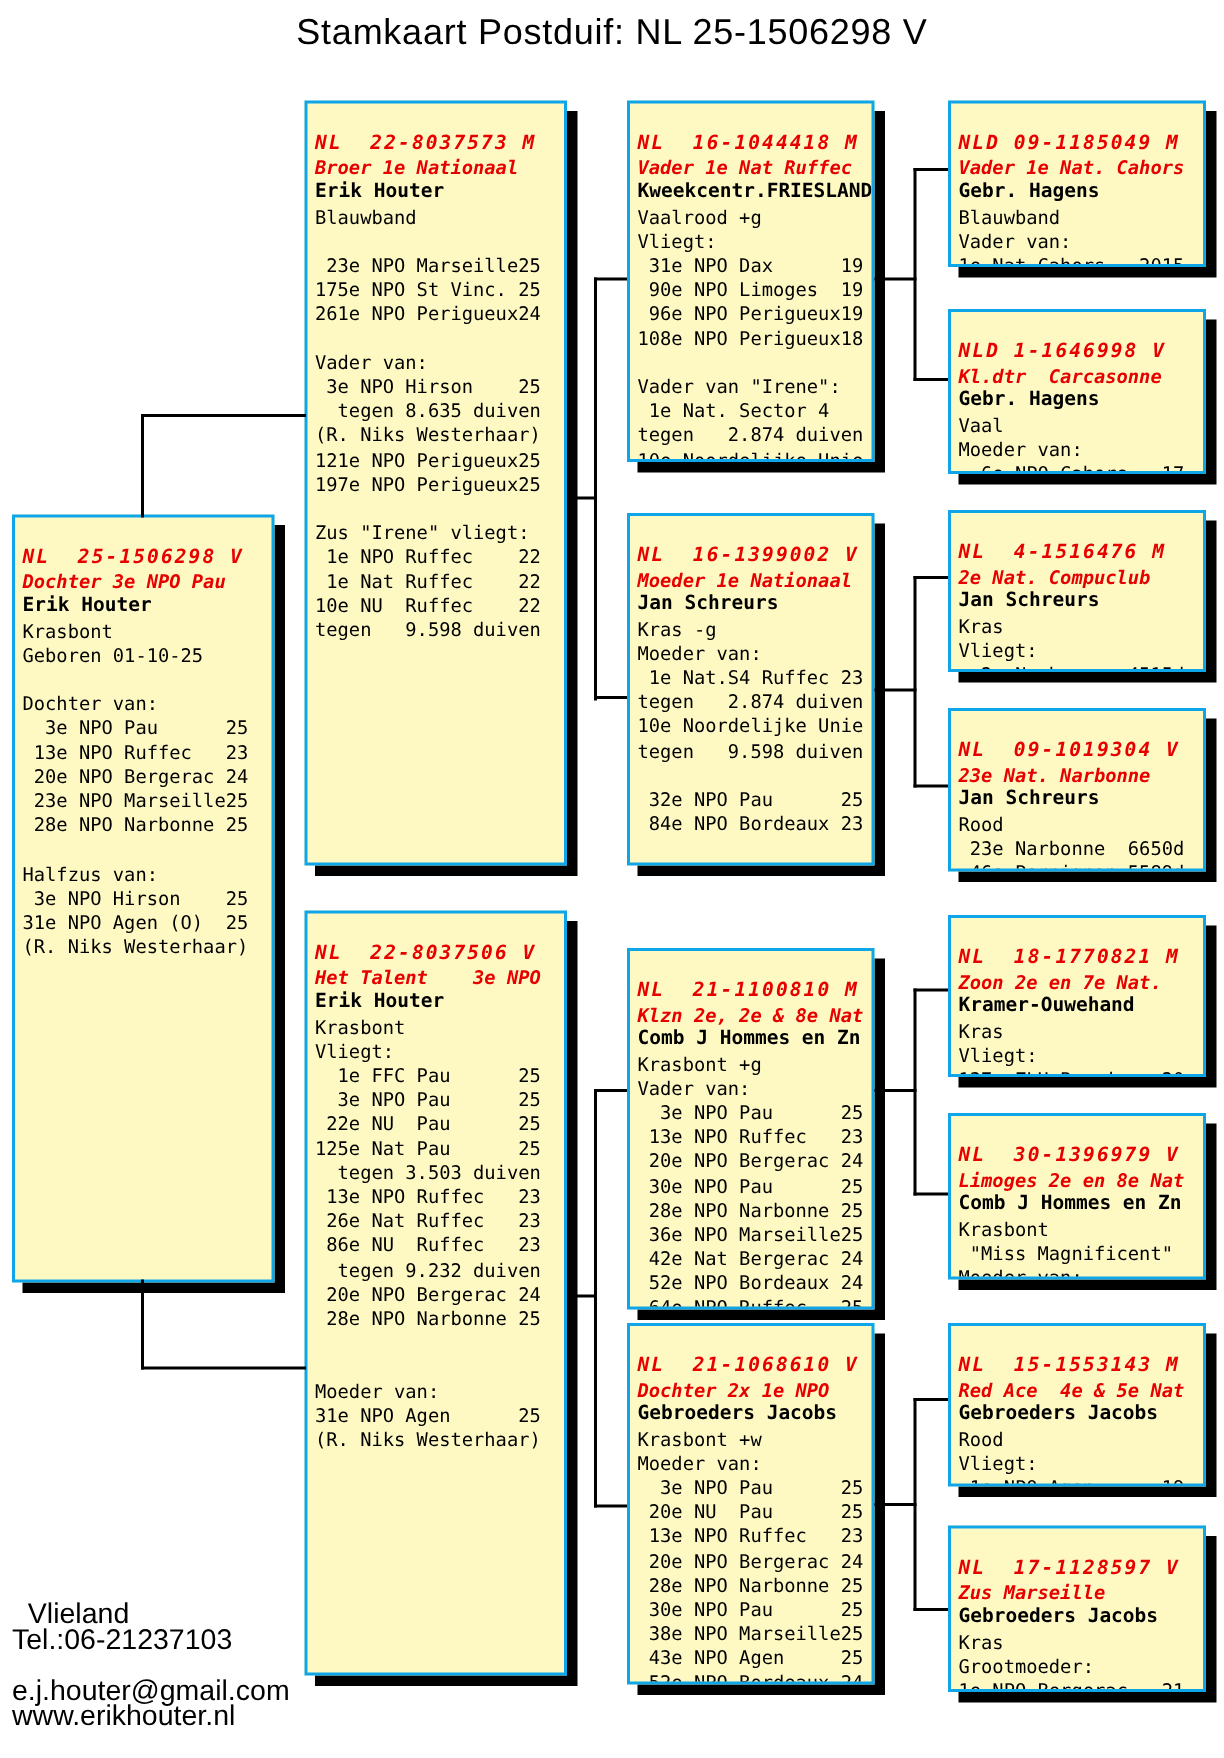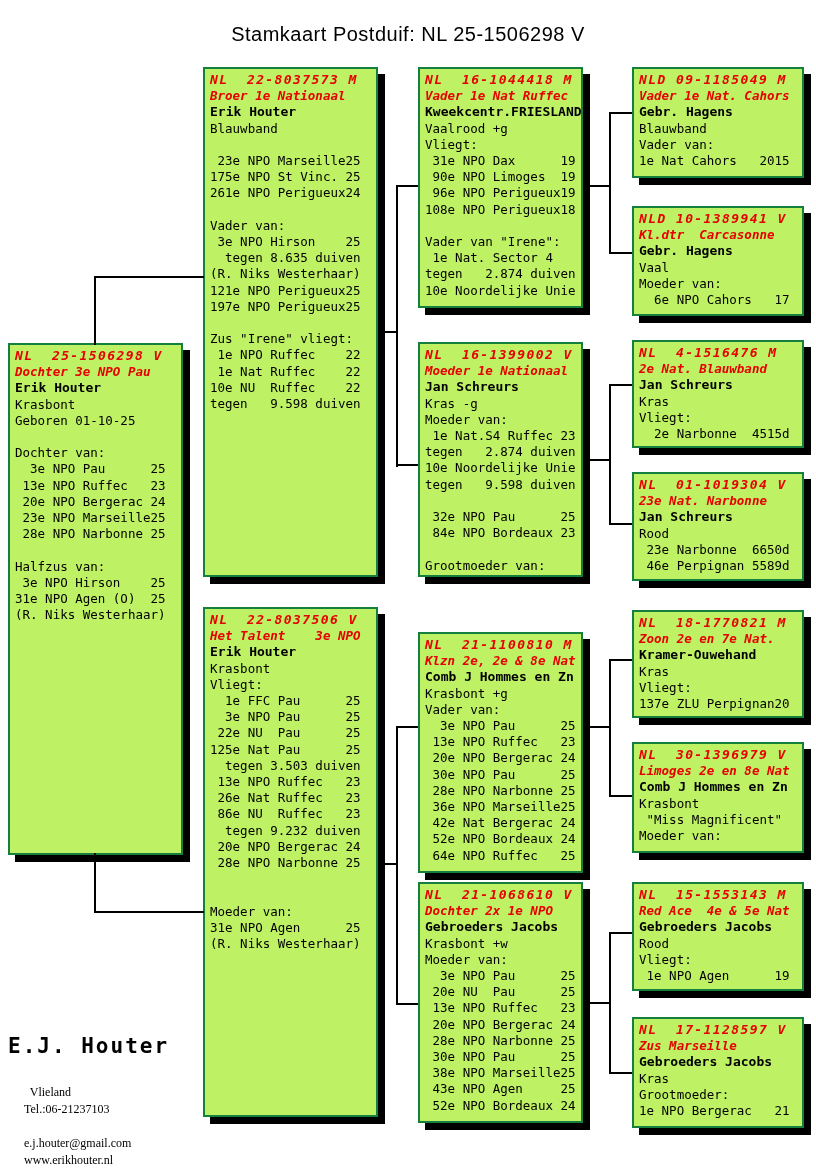--- a/index.html
+++ b/index.html
@@ -1,21 +1,21 @@
 <!DOCTYPE html>
 <html><head>
 <meta charset="utf-8">
 <style>
   html,body{margin:0;padding:0;background:#fff;}
   .page{position:relative;width:816px;height:1172px;background:#fff;overflow:hidden;
         font-family:"DejaVu Sans Mono",monospace;color:#000;}
-  .title{position:absolute;top:23px;left:0;width:100%;text-align:center;
-         font-family:"Liberation Sans",sans-serif;font-size:20px;letter-spacing:.5px;}
-  .pbox{position:absolute;box-sizing:border-box;background:#bef264;border:2px solid #15803d;
-        box-shadow:7px 7px 0 #000;padding:3px 5px;overflow:hidden;white-space:pre;
+  .title{position:absolute;top:8px;left:0;width:100%;text-align:center;
+         font-family:"Liberation Sans",sans-serif;font-size:24px;letter-spacing:.5px;}
+  .pbox{position:absolute;box-sizing:border-box;background:#fef9c3;border:2px solid #0ea5e9;
+        box-shadow:7px 7px 0 #000;padding:19px 5px;overflow:hidden;white-space:pre;
         font-size:12.5px;line-height:16.2px;}
   .pbox .ring{color:#e60000;font-weight:bold;font-style:italic;font-size:13px;letter-spacing:1.4px;}
   .pbox .subtitle{color:#e60000;font-weight:bold;font-style:italic;font-size:12.5px;}
   .pbox .breeder{font-weight:bold;font-size:13px;}
   .pbox .bodytext{white-space:pre;}
   .ln{position:absolute;background:#000;}
   .b0{left:8px;top:343px;width:175px;height:512px}
   .b1{left:203px;top:67px;width:175px;height:510px}
   .b2{left:203px;top:607px;width:175px;height:510px}
   .b3{left:418px;top:67px;width:165px;height:241px}
@@ -24,22 +24,22 @@
   .b6{left:418px;top:882px;width:165px;height:241px}
   .b7{left:632px;top:67px;width:172px;height:111px}
   .b8{left:632px;top:206px;width:172px;height:110px}
   .b9{left:632px;top:340px;width:172px;height:108px}
   .b10{left:632px;top:472px;width:172px;height:109px}
   .b11{left:632px;top:610px;width:172px;height:108px}
   .b12{left:632px;top:742px;width:172px;height:111px}
   .b13{left:632px;top:882px;width:172px;height:109px}
   .b14{left:632px;top:1017px;width:172px;height:111px}
   .owner-name{position:absolute;left:8px;top:1034px;font-size:21px;font-weight:bold;letter-spacing:2px;}
-  .owner-info{position:absolute;left:8px;top:1068px;margin:16px;font-family:Liberation Serif, serif;
-              font-size:12px;line-height:17px;white-space:pre;}
+  .owner-info{position:absolute;left:8px;top:1068px;margin:0;font-family:Liberation Sans, sans-serif;
+              font-size:19px;line-height:17px;white-space:pre;}
   .footer{position:absolute;right:8px;top:1139px;font-size:12.5px;font-style:italic;letter-spacing:.5px;}
 </style>
 </head>
 <body>
 
 <div class="page">
 
   <div class="title">Stamkaart Postduif: NL  25-1506298 V</div>
 
   <div class="pbox b0"><div class="ring">NL  25-1506298 V</div><div class="subtitle">Dochter 3e NPO Pau</div><div class="breeder">Erik Houter</div><div class="bodytext">Krasbont
@@ -132,27 +132,27 @@
  13e NPO Ruffec   23
  20e NPO Bergerac 24
  28e NPO Narbonne 25
  30e NPO Pau      25
  38e NPO Marseille25
  43e NPO Agen     25
  52e NPO Bordeaux 24</div></div>
   <div class="pbox b7"><div class="ring">NLD 09-1185049 M</div><div class="subtitle">Vader 1e Nat. Cahors</div><div class="breeder">Gebr. Hagens</div><div class="bodytext">Blauwband
 Vader van:
 1e Nat Cahors   2015</div></div>
-  <div class="pbox b8"><div class="ring">NLD 10-1389941 V</div><div class="subtitle">Kl.dtr  Carcasonne</div><div class="breeder">Gebr. Hagens</div><div class="bodytext">Vaal
+  <div class="pbox b8"><div class="ring">NLD 1-1646998 V</div><div class="subtitle">Kl.dtr  Carcasonne</div><div class="breeder">Gebr. Hagens</div><div class="bodytext">Vaal
 Moeder van:
   6e NPO Cahors   17</div></div>
-  <div class="pbox b9"><div class="ring">NL  4-1516476 M</div><div class="subtitle">2e Nat. Blauwband</div><div class="breeder">Jan Schreurs</div><div class="bodytext">Kras
+  <div class="pbox b9"><div class="ring">NL  4-1516476 M</div><div class="subtitle">2e Nat. Compuclub</div><div class="breeder">Jan Schreurs</div><div class="bodytext">Kras
 Vliegt:
   2e Narbonne  4515d</div></div>
-  <div class="pbox b10"><div class="ring">NL  01-1019304 V</div><div class="subtitle">23e Nat. Narbonne</div><div class="breeder">Jan Schreurs</div><div class="bodytext">Rood
+  <div class="pbox b10"><div class="ring">NL  09-1019304 V</div><div class="subtitle">23e Nat. Narbonne</div><div class="breeder">Jan Schreurs</div><div class="bodytext">Rood
  23e Narbonne  6650d
  46e Perpignan 5589d</div></div>
   <div class="pbox b11"><div class="ring">NL  18-1770821 M</div><div class="subtitle">Zoon 2e en 7e Nat.</div><div class="breeder">Kramer-Ouwehand</div><div class="bodytext">Kras
 Vliegt:
 137e ZLU Perpignan20</div></div>
   <div class="pbox b12"><div class="ring">NL  30-1396979 V</div><div class="subtitle">Limoges 2e en 8e Nat</div><div class="breeder">Comb J Hommes en Zn</div><div class="bodytext">Krasbont
  "Miss Magnificent"
 Moeder van:</div></div>
   <div class="pbox b13"><div class="ring">NL  15-1553143 M</div><div class="subtitle">Red Ace  4e &amp; 5e Nat</div><div class="breeder">Gebroeders Jacobs</div><div class="bodytext">Rood
 Vliegt:
@@ -183,21 +183,20 @@
   <div class="ln" style="left:609px;top:523px;width:23px;height:2px"></div>
   <div class="ln" style="left:583px;top:726px;width:28px;height:2px"></div>
   <div class="ln" style="left:609px;top:659px;width:2px;height:138px"></div>
   <div class="ln" style="left:609px;top:659px;width:23px;height:2px"></div>
   <div class="ln" style="left:609px;top:795px;width:23px;height:2px"></div>
   <div class="ln" style="left:583px;top:1002px;width:28px;height:2px"></div>
   <div class="ln" style="left:609px;top:932px;width:2px;height:142px"></div>
   <div class="ln" style="left:609px;top:932px;width:23px;height:2px"></div>
   <div class="ln" style="left:609px;top:1072px;width:23px;height:2px"></div>
 
-  <div class="owner-name">E.J. Houter</div>
   <pre class="owner-info">  Vlieland
 Tel.:06-21237103
 
 e.j.houter@gmail.com
 www.erikhouter.nl</pre>
 
 
 </div>
 
 </body></html>

